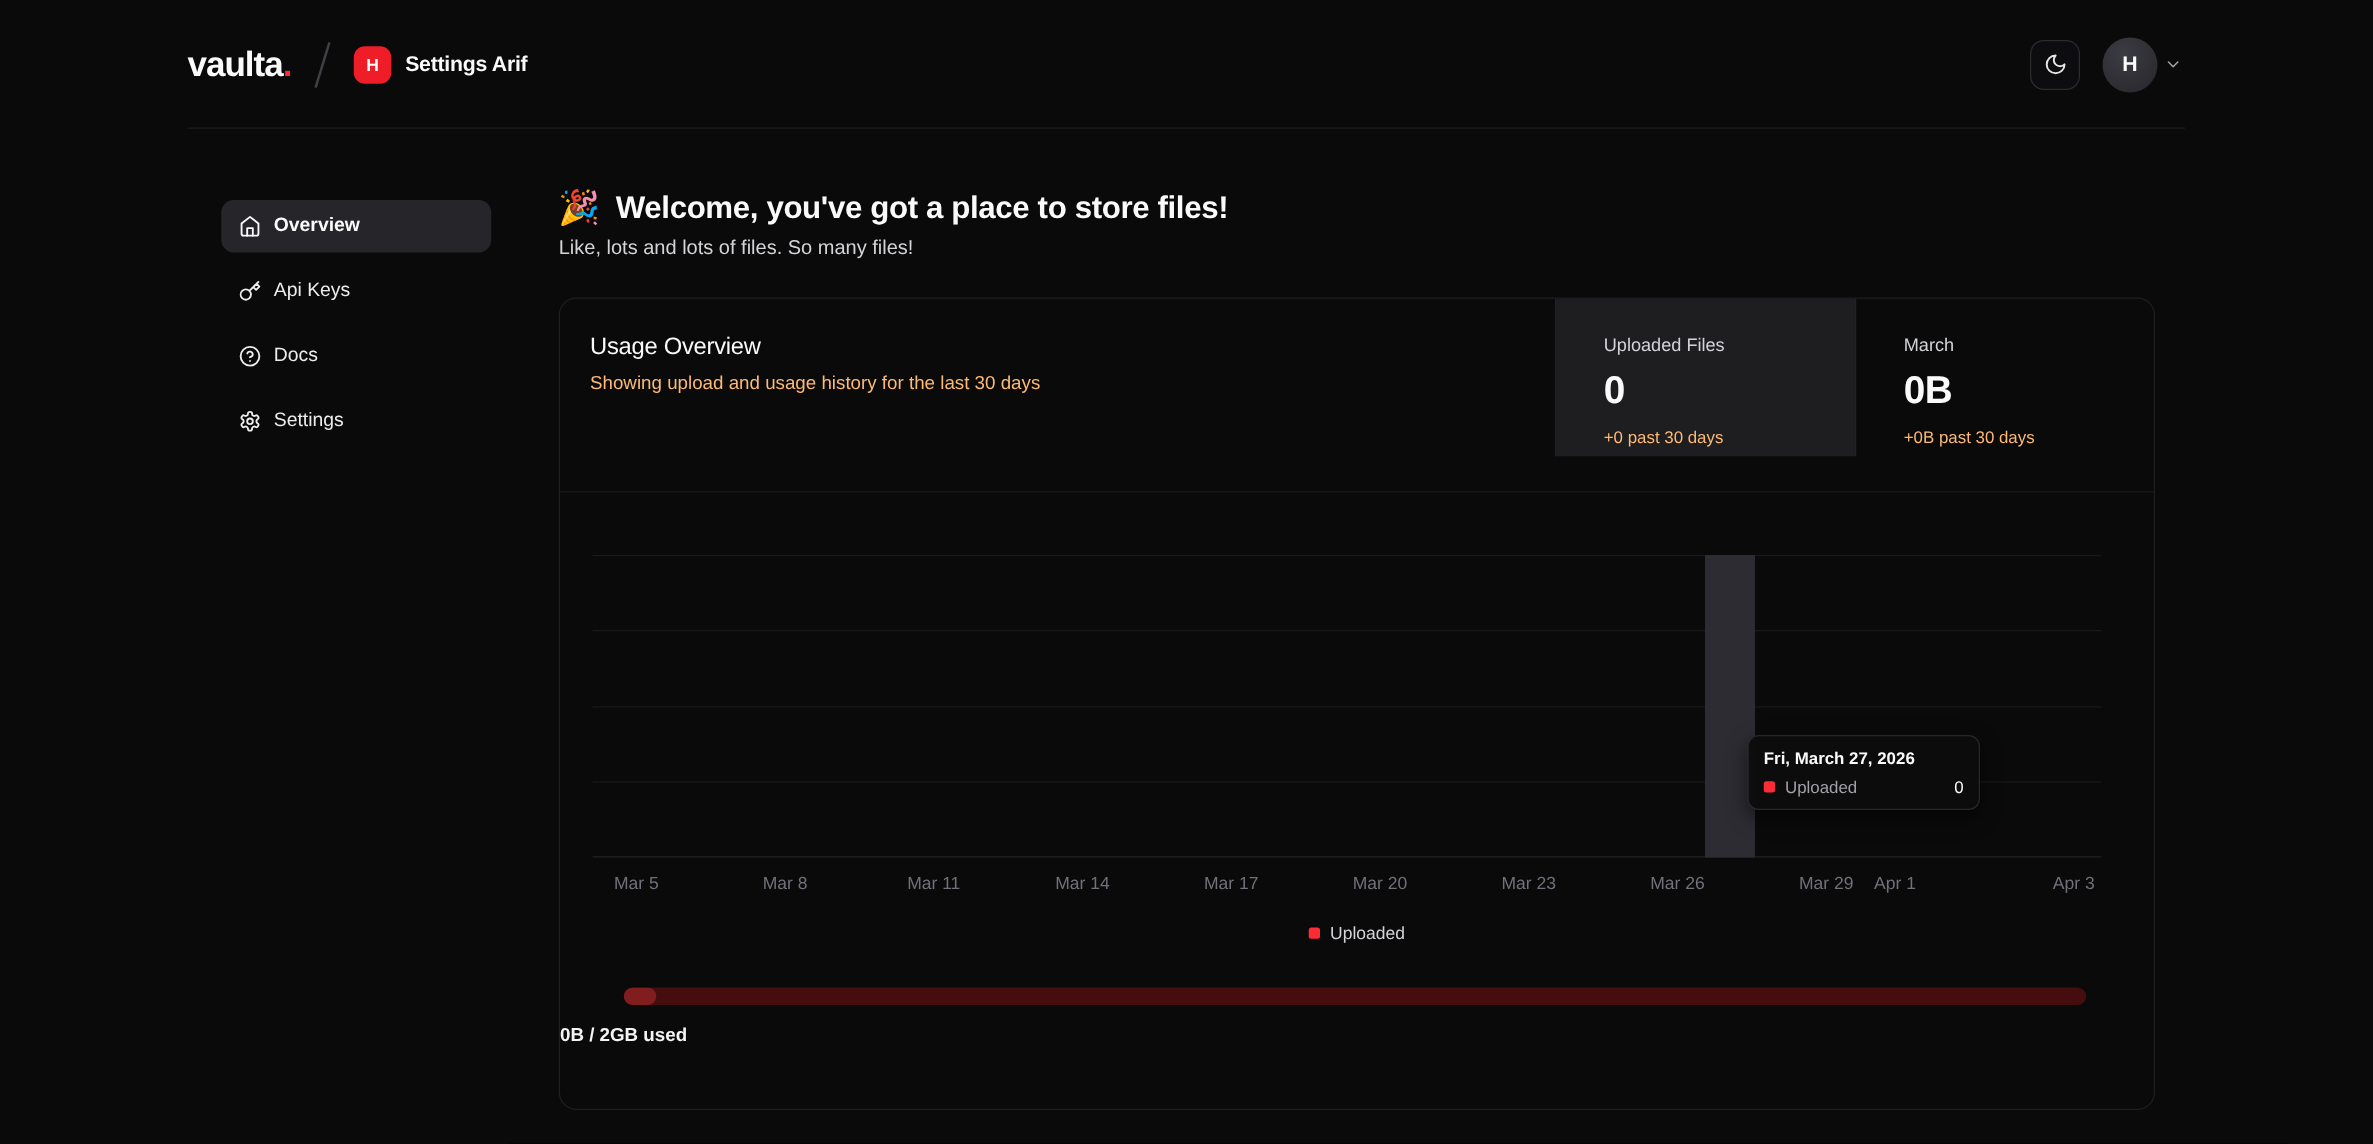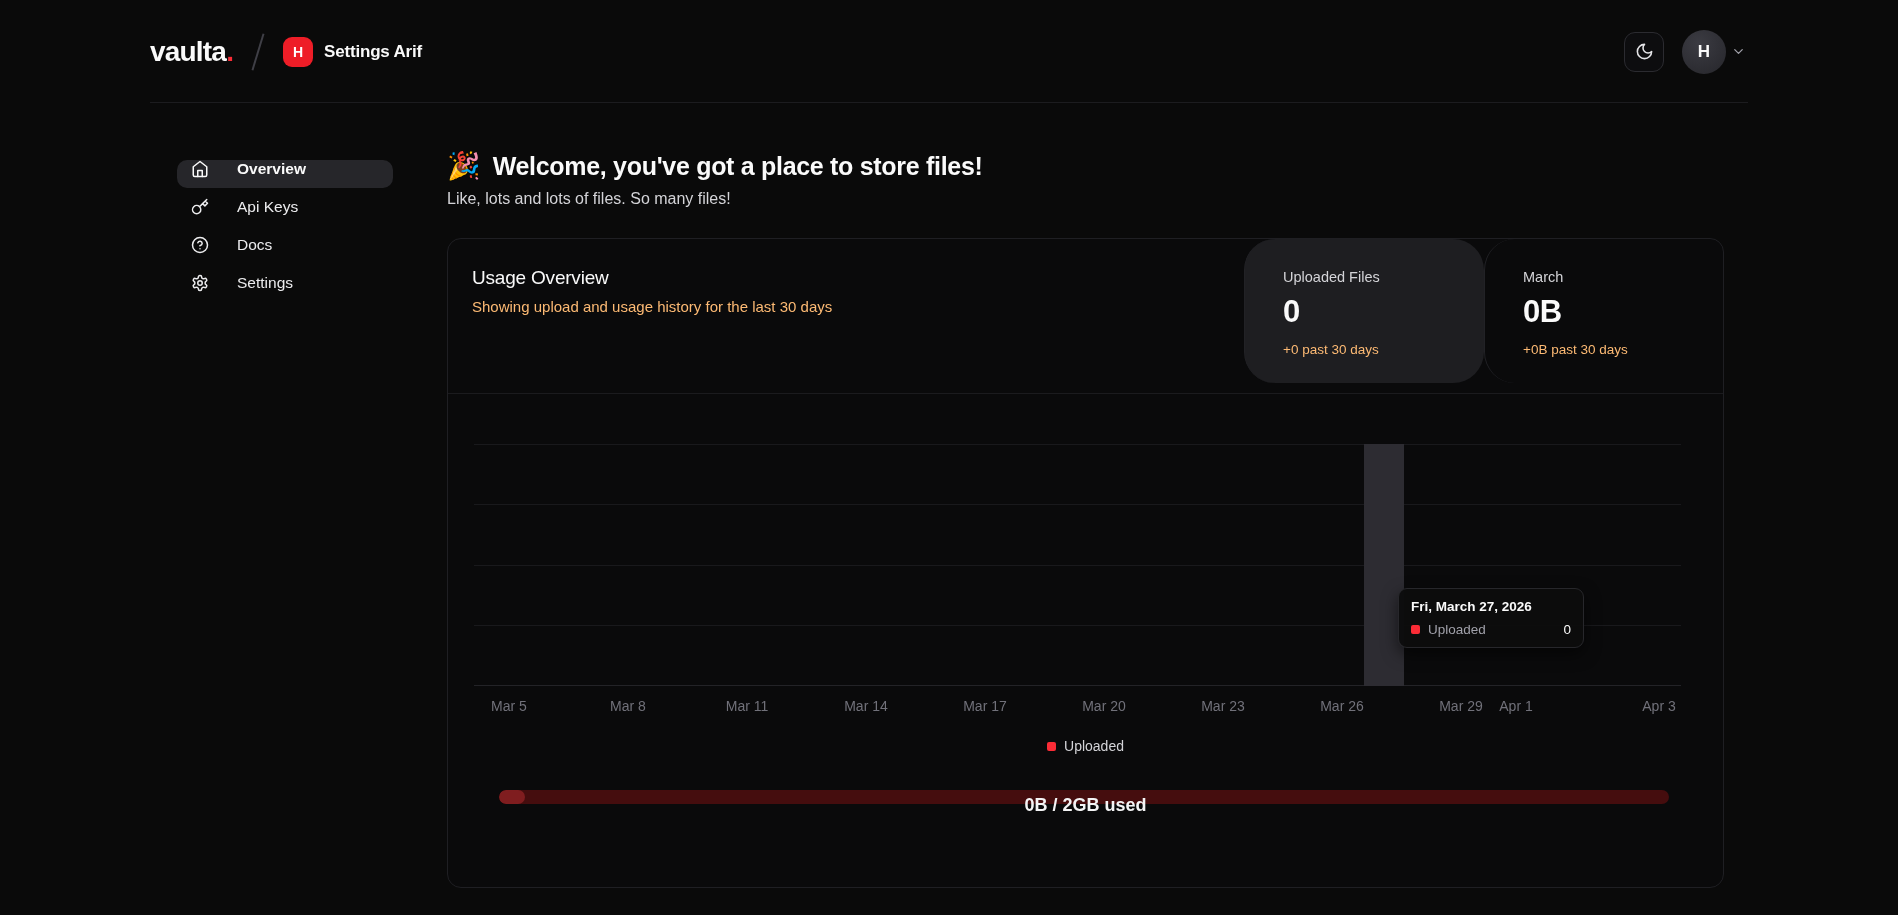--- a/index.html
+++ b/index.html
@@ -26,41 +26,41 @@
                display:flex; align-items:center; justify-content:center; cursor:pointer; }
   .avatar-menu { display:flex; align-items:center; gap:5px; cursor:pointer; }
   .big-avatar { width:44px; height:44px; border-radius:50%;
                 background:radial-gradient(circle at 38% 30%, #3b3b42, #26262b);
                 display:flex; align-items:center; justify-content:center;
                 color:#fafafa; font-size:17px; font-weight:700; }
   svg.icon { display:block; }
 
   
   .sidebar { position:absolute; left:177px; top:160px; width:216px; }
-  .side-item { display:flex; align-items:flex-start; gap:28px; height:28px; padding:0 14px;
+  .side-item { display:flex; align-items:center; gap:10px; height:42px; padding:0 14px;
                border-radius:10px; margin-bottom:10px; color:#ececee; font-size:15.5px;
                font-weight:500; cursor:pointer; }
   .side-item.active { background:#26262a; color:#fafafa; font-weight:600; }
 
   
   .welcome { position:absolute; left:447px; top:152px; }
   .welcome-title { display:flex; align-items:center; gap:12px; }
   .welcome-title .emoji { font-size:27px; line-height:1; }
   .welcome-title h1 { font-size:25px; font-weight:700; letter-spacing:-0.3px; }
   .welcome-sub { margin-top:9px; font-size:16px; color:#d4d4d8; }
 
   
   .card { position:absolute; left:447px; top:238px; width:1277px; height:650px;
           border:1px solid #1f1f23; border-radius:14px; background:#0a0a0b; overflow:hidden; }
   .card-head { position:absolute; left:24px; top:28px; }
   .card-title { font-size:19px; font-weight:400; letter-spacing:-0.2px; }
   .card-sub { margin-top:9px; font-size:15px; color:#fdba74; }
   .head-rule { position:absolute; left:0; top:154px; width:100%; height:1px; background:#1b1b1e; }
-  .stat { position:absolute; top:0; height:144px; border-left:1px solid #222226;
-          padding:30px 0 0 38px; cursor:pointer;border-radius:31px; }
+  .stat { position:absolute; top:0; height:126px; border-left:1px solid #222226;
+          padding:30px 0 0 38px; cursor:pointer; }
   .stat-1 { left:796px; width:240px; background:#1e1e21; }
   .stat-2 { left:1036px; width:241px; }
   .stat-label { font-size:14.5px; color:#d4d4d8; margin-bottom:11px; }
   .stat-value { font-size:31px; font-weight:800; letter-spacing:-0.5px; line-height:1; margin-bottom:15px; }
   .stat-delta { font-size:13.5px; color:#fdba74; }
 
   
   .plot { position:absolute; left:26px; top:205px; width:1207px; height:242px; }
   .gridline { position:absolute; left:0; right:0; height:1px; background:#19191c; }
   .axisline { position:absolute; left:0; right:0; bottom:0; height:1px; background:#232327; }
@@ -76,22 +76,22 @@
   .tt-value { margin-left:auto; font-size:13.5px; color:#fafafa; font-weight:500; }
 
   .legend { position:absolute; left:0; top:499px; width:100%; display:flex;
             align-items:center; justify-content:center; gap:8px; }
   .legend-sq { width:9px; height:9px; border-radius:2px; background:#fb2c36; }
   .legend-label { font-size:14px; color:#d4d4d8; }
 
   .progress { position:absolute; left:51px; top:551px; width:1170px; height:14px;
               border-radius:7px; background:#450d0e; overflow:hidden; }
   .progress-fill { position:absolute; left:0; top:0; bottom:0; width:26px; border-radius:7px; background:#7f1d1f; }
-  .storage-label { position:absolute; left:0; top:556px; width:100%; text-align:center;
-                   font-size:18px; font-weight:600; color:#f4f4f5; }
+  .storage-label { position:absolute; left:0; top:581px; width:100%; 
+                   font-size:15px; font-weight:600; color:#f4f4f5; }
 </style>
 </head>
 <body>
 
 <div class="app">
 
   <header class="topnav">
     <div class="nav-left">
       <div class="logo"><span>vaulta</span><span class="dot">.</span></div>
       <div class="slash"></div>

